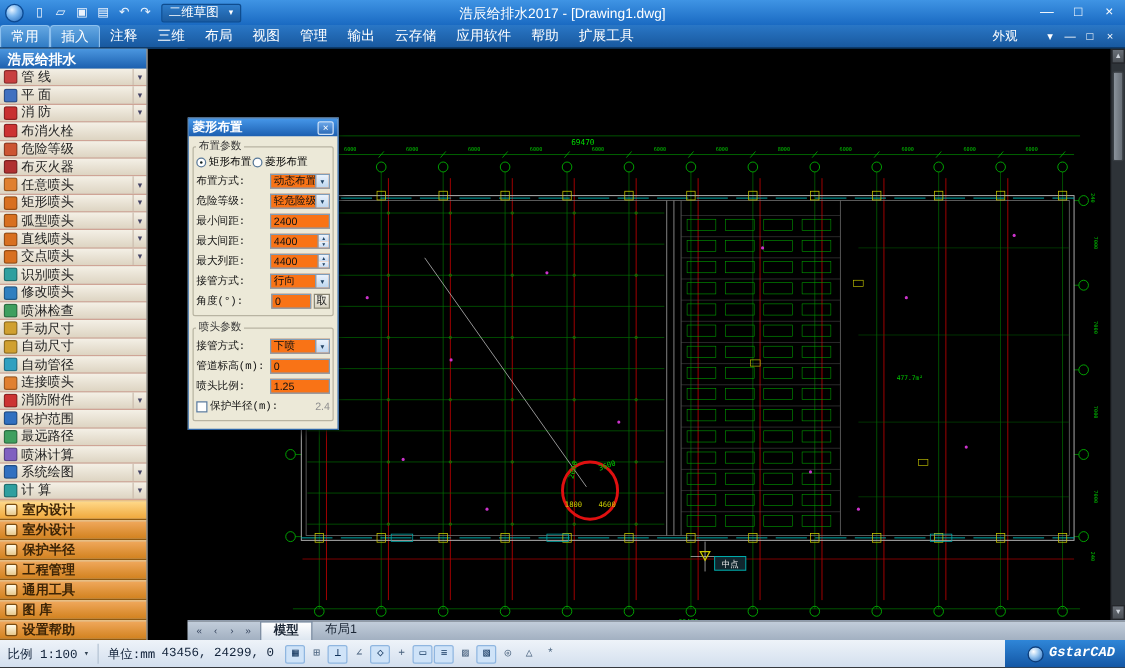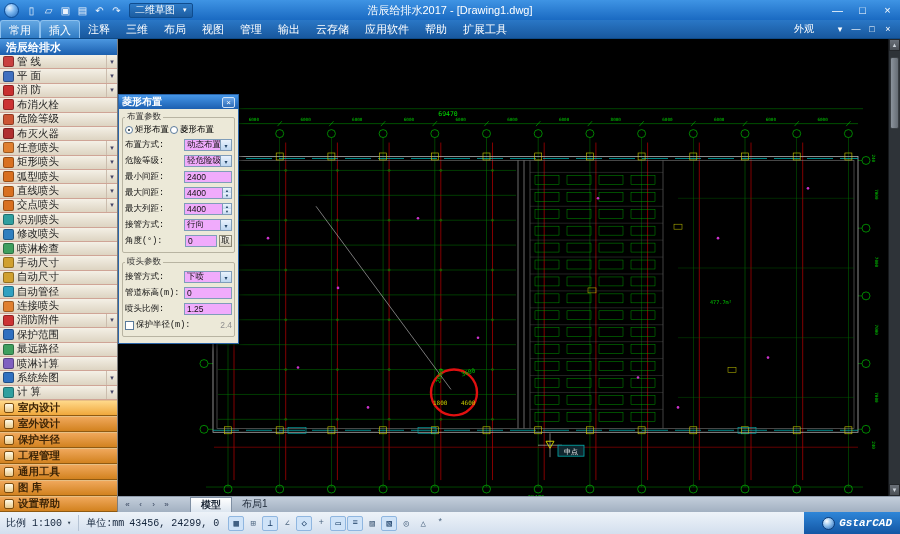--- a/index.html
+++ b/index.html
@@ -19,21 +19,21 @@
   .win-btn{width:25px;height:17px;display:flex;align-items:center;justify-content:center;font-size:11px;color:#fff;}
 
   
   .ribbon{flex:0 0 18px;background:linear-gradient(#2a77c6,#18589e);display:flex;align-items:center;color:#fff;font-size:11px;border-bottom:1px solid #0e4986;}
   .rtab{padding:0 8px;height:18px;line-height:18px;white-space:nowrap;}
   .rtab.active{background:linear-gradient(#64a7e2,#2f7bc4);border-radius:3px 3px 0 0;border:1px solid #8cc0ee;border-bottom:none;}
   .ribbon-right{margin-left:auto;display:flex;align-items:center;gap:19px;padding-right:5px;font-size:10px;}
   .rwin{width:14px;text-align:center;font-size:9px;}
 
   
-  .main{flex:1;display:flex;min-height:0;}
+  .main{flex:1;display:flex;min-height:0;gap:32px;}
 
   
   .sidebar{flex:0 0 118px;background:#cfc8b8;display:flex;flex-direction:column;border-right:1px solid #7d7d7d;}
   .sb-header{flex:0 0 16px;background:linear-gradient(#4b97e0,#1b5fae);color:#fff;font-size:11px;font-weight:bold;display:flex;align-items:center;padding-left:6px;}
   .sb-items{flex:1;display:flex;flex-direction:column;min-height:0;border-radius:18px;}
   .sb-item{flex:1;display:flex;align-items:center;background:linear-gradient(#f4f0e6,#ddd4c2);border-bottom:1px solid #cfa496;font-size:10.5px;color:#222;padding-left:3px;min-height:0;white-space:nowrap;}
   .sb-ico{width:11px;height:11px;border-radius:2px;margin-right:3px;flex:0 0 11px;border:1px solid rgba(0,0,0,.3);}
   .sb-arrow{margin-left:auto;width:11px;font-size:7px;color:#446;text-align:center;border-left:1px solid #cbbdae;align-self:stretch;display:flex;align-items:center;justify-content:center;}
   .sb-group{flex:0 0 16px;display:flex;align-items:center;background:linear-gradient(#f0a85c,#d2821f);border-top:1px solid #e8bf84;border-bottom:1px solid #8f5a12;font-size:10.5px;font-weight:bold;color:#3c2406;padding-left:4px;gap:4px;white-space:nowrap;}
   .sb-group.active{background:linear-gradient(#ffd98a,#f0a83c);}
@@ -47,21 +47,21 @@
   .vscroll{flex:0 0 12px;background:#2e3338;display:flex;flex-direction:column;border-left:1px solid #15171a;}
   .vs-btn{flex:0 0 12px;color:#cdd3da;font-size:6px;display:flex;align-items:center;justify-content:center;background:linear-gradient(#6a7078,#4a4f55);border:1px solid #24272b;}
   .vs-track{flex:1;position:relative;}
   .vs-thumb{position:absolute;top:6px;left:1px;width:9px;height:72px;background:linear-gradient(90deg,#8b939c,#666d75);border:1px solid #3a3f44;border-radius:2px;}
 
   
   .model-bar{flex:0 0 15px;background:linear-gradient(#c3cedb,#a2b0c1);display:flex;align-items:center;font-size:10px;color:#1c2736;border-top:1px solid #8f9bab;}
   .mb-nav{display:flex;gap:2px;padding:0 4px;font-size:8px;color:#33415a;}
   .mb-nav span{width:11px;text-align:center;}
   .mb-tab{padding:0 10px;height:15px;line-height:14px;}
-  .mb-tab.active{background:linear-gradient(#ffffff,#dde6f0);border:1px solid #7f8fa3;border-bottom:none;font-weight:bold;margin-left:14px;}
+  .mb-tab.active{background:linear-gradient(#ffffff,#dde6f0);border:1px solid #7f8fa3;border-bottom:none;font-weight:bold;}
 
   
   .statusbar{flex:0 0 22px;display:flex;align-items:stretch;font-size:10px;background:linear-gradient(#eef3f9,#d3dfee);color:#12233a;font-family:Liberation Mono, monospace;}
   .st-left{display:flex;align-items:center;padding:0 6px;gap:5px;white-space:nowrap;}
   .st-caret{font-size:7px;color:#345;}
   .st-sep{width:1px;background:#b5c3d4;align-self:stretch;margin:3px 2px;}
   .st-icons{display:flex;align-items:center;gap:1px;padding:0 3px;}
   .st-ico{width:16px;height:15px;display:flex;align-items:center;justify-content:center;font-size:9px;color:#49627e;border:1px solid transparent;border-radius:2px;}
   .st-ico.pressed{background:#cfe3f8;border-color:#8fb6e0;color:#10335c;}
   .st-right{margin-left:auto;background:linear-gradient(#2f86d8,#1356a4);display:flex;align-items:center;gap:5px;padding:0 8px 0 12px;color:#fff;}
@@ -74,21 +74,21 @@
   .dlg-title{height:14px;background:linear-gradient(#4596e8,#1c5fb0);color:#fff;font-size:10px;font-weight:bold;display:flex;align-items:center;padding:0 3px;}
   .dlg-close{margin-left:auto;width:13px;height:11px;background:linear-gradient(#6aa6e8,#2e6cb8);color:#fff;border:1px solid #cfe2f8;border-radius:2px;font-size:8px;display:flex;align-items:center;justify-content:center;font-weight:normal;}
   .dlg-body{padding:2px 3px 3px;}
   .dlg-group{border:1px solid #b8b4a2;border-radius:2px;padding:0 2px 2px;margin-bottom:3px;}
   .dlg-group legend{font-size:8.5px;color:#333;padding:0 2px;}
   .radio-row{display:flex;align-items:center;gap:1px;height:13px;font-size:8.5px;white-space:nowrap;}
   .radio{width:8px;height:8px;border-radius:50%;border:1px solid #5a7a9a;background:#fff;position:relative;flex:0 0 8px;margin-right:1px;}
   .radio.checked::after{content:"";position:absolute;inset:2px;border-radius:50%;background:#122;}
   .dlg-row{display:flex;align-items:center;height:14px;margin:2px 0;font-size:8.5px;color:#111;white-space:nowrap;}
   .dlg-label{flex:1;overflow:hidden;font-family:Liberation Mono, monospace;}
-  .ctrl{flex:0 0 48px;width:48px;height:12px;background:#f0abfc;border:1px solid #7f9db9;display:flex;align-items:center;font-size:8.5px;padding-left:2px;position:relative;}
+  .ctrl{flex:0 0 48px;width:48px;height:12px;background:#f97316;border:1px solid #7f9db9;display:flex;align-items:center;font-size:8.5px;padding-left:2px;position:relative;}
   .ctrl.narrow{flex:0 0 32px;width:32px;}
   .ctrl .dd{position:absolute;right:0;top:0;bottom:0;width:11px;background:linear-gradient(#eaf3fd,#bdd6f0);border-left:1px solid #7f9db9;display:flex;align-items:center;justify-content:center;font-size:6px;color:#246;}
   .ctrl .spins{position:absolute;right:0;top:0;bottom:0;width:9px;display:flex;flex-direction:column;border-left:1px solid #7f9db9;}
   .ctrl .spins span{flex:1;font-size:4px;display:flex;align-items:center;justify-content:center;background:linear-gradient(#eef5fd,#c6daf2);color:#246;}
   .mini-btn{width:13px;height:12px;background:linear-gradient(#f5f3ea,#d8d3c2);border:1px solid #8a8775;font-size:8.5px;display:flex;align-items:center;justify-content:center;margin-left:2px;flex:0 0 13px;}
   .cb{width:9px;height:9px;border:1px solid #5a7a9a;background:#fff;margin-right:2px;flex:0 0 9px;}
   .gray-val{color:#8f8f8f;margin-left:2px;}
 </style>
 </head>
 <body>

